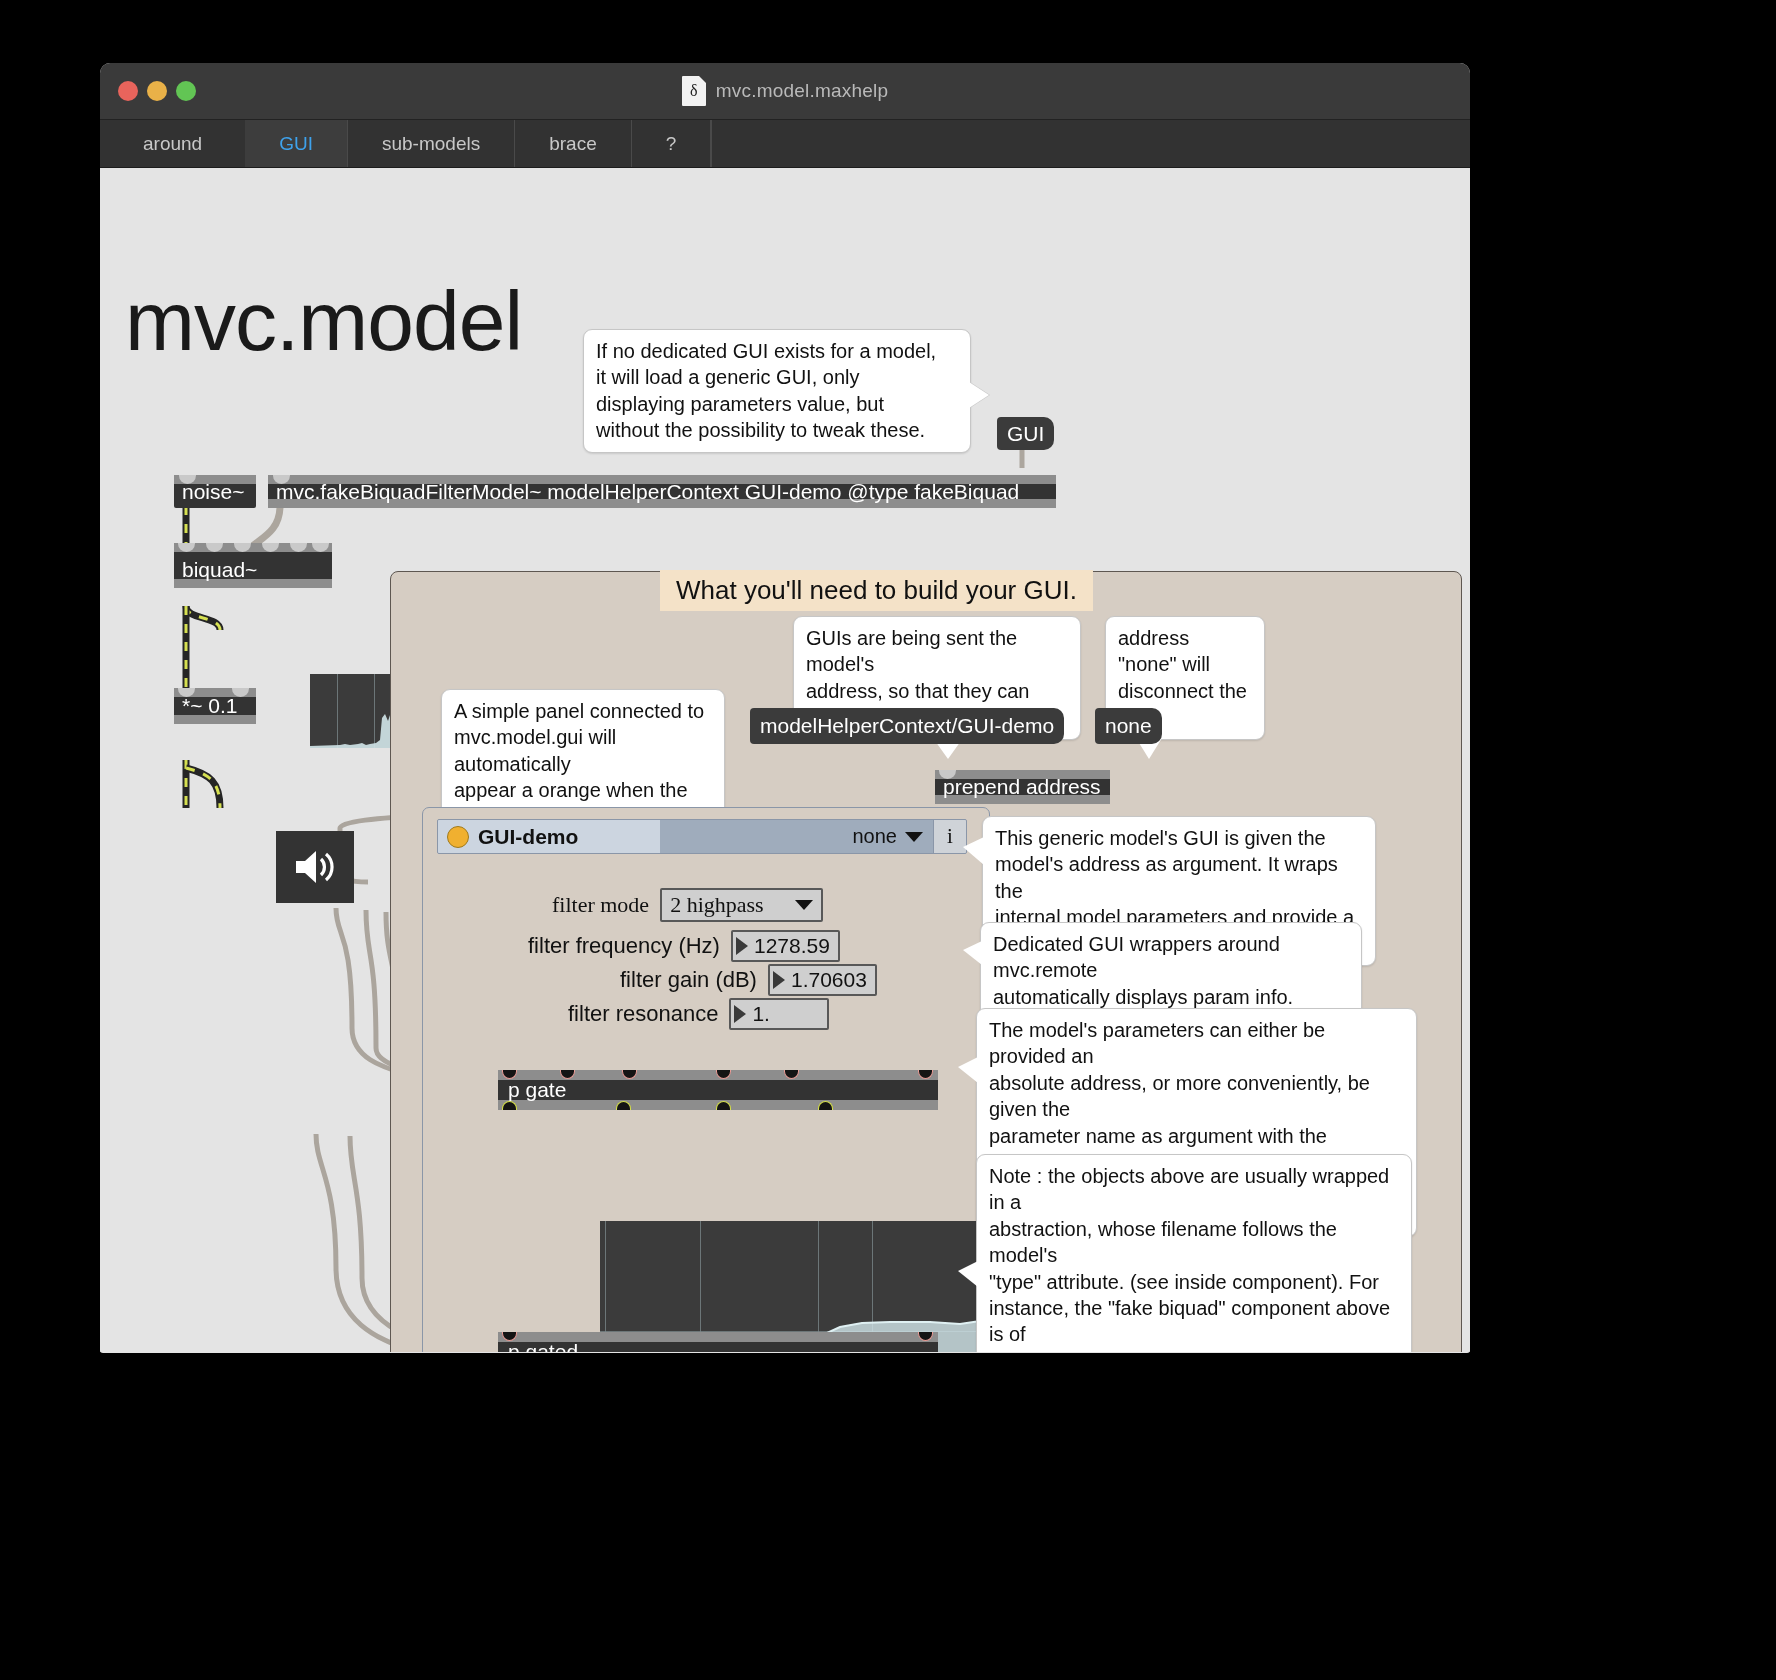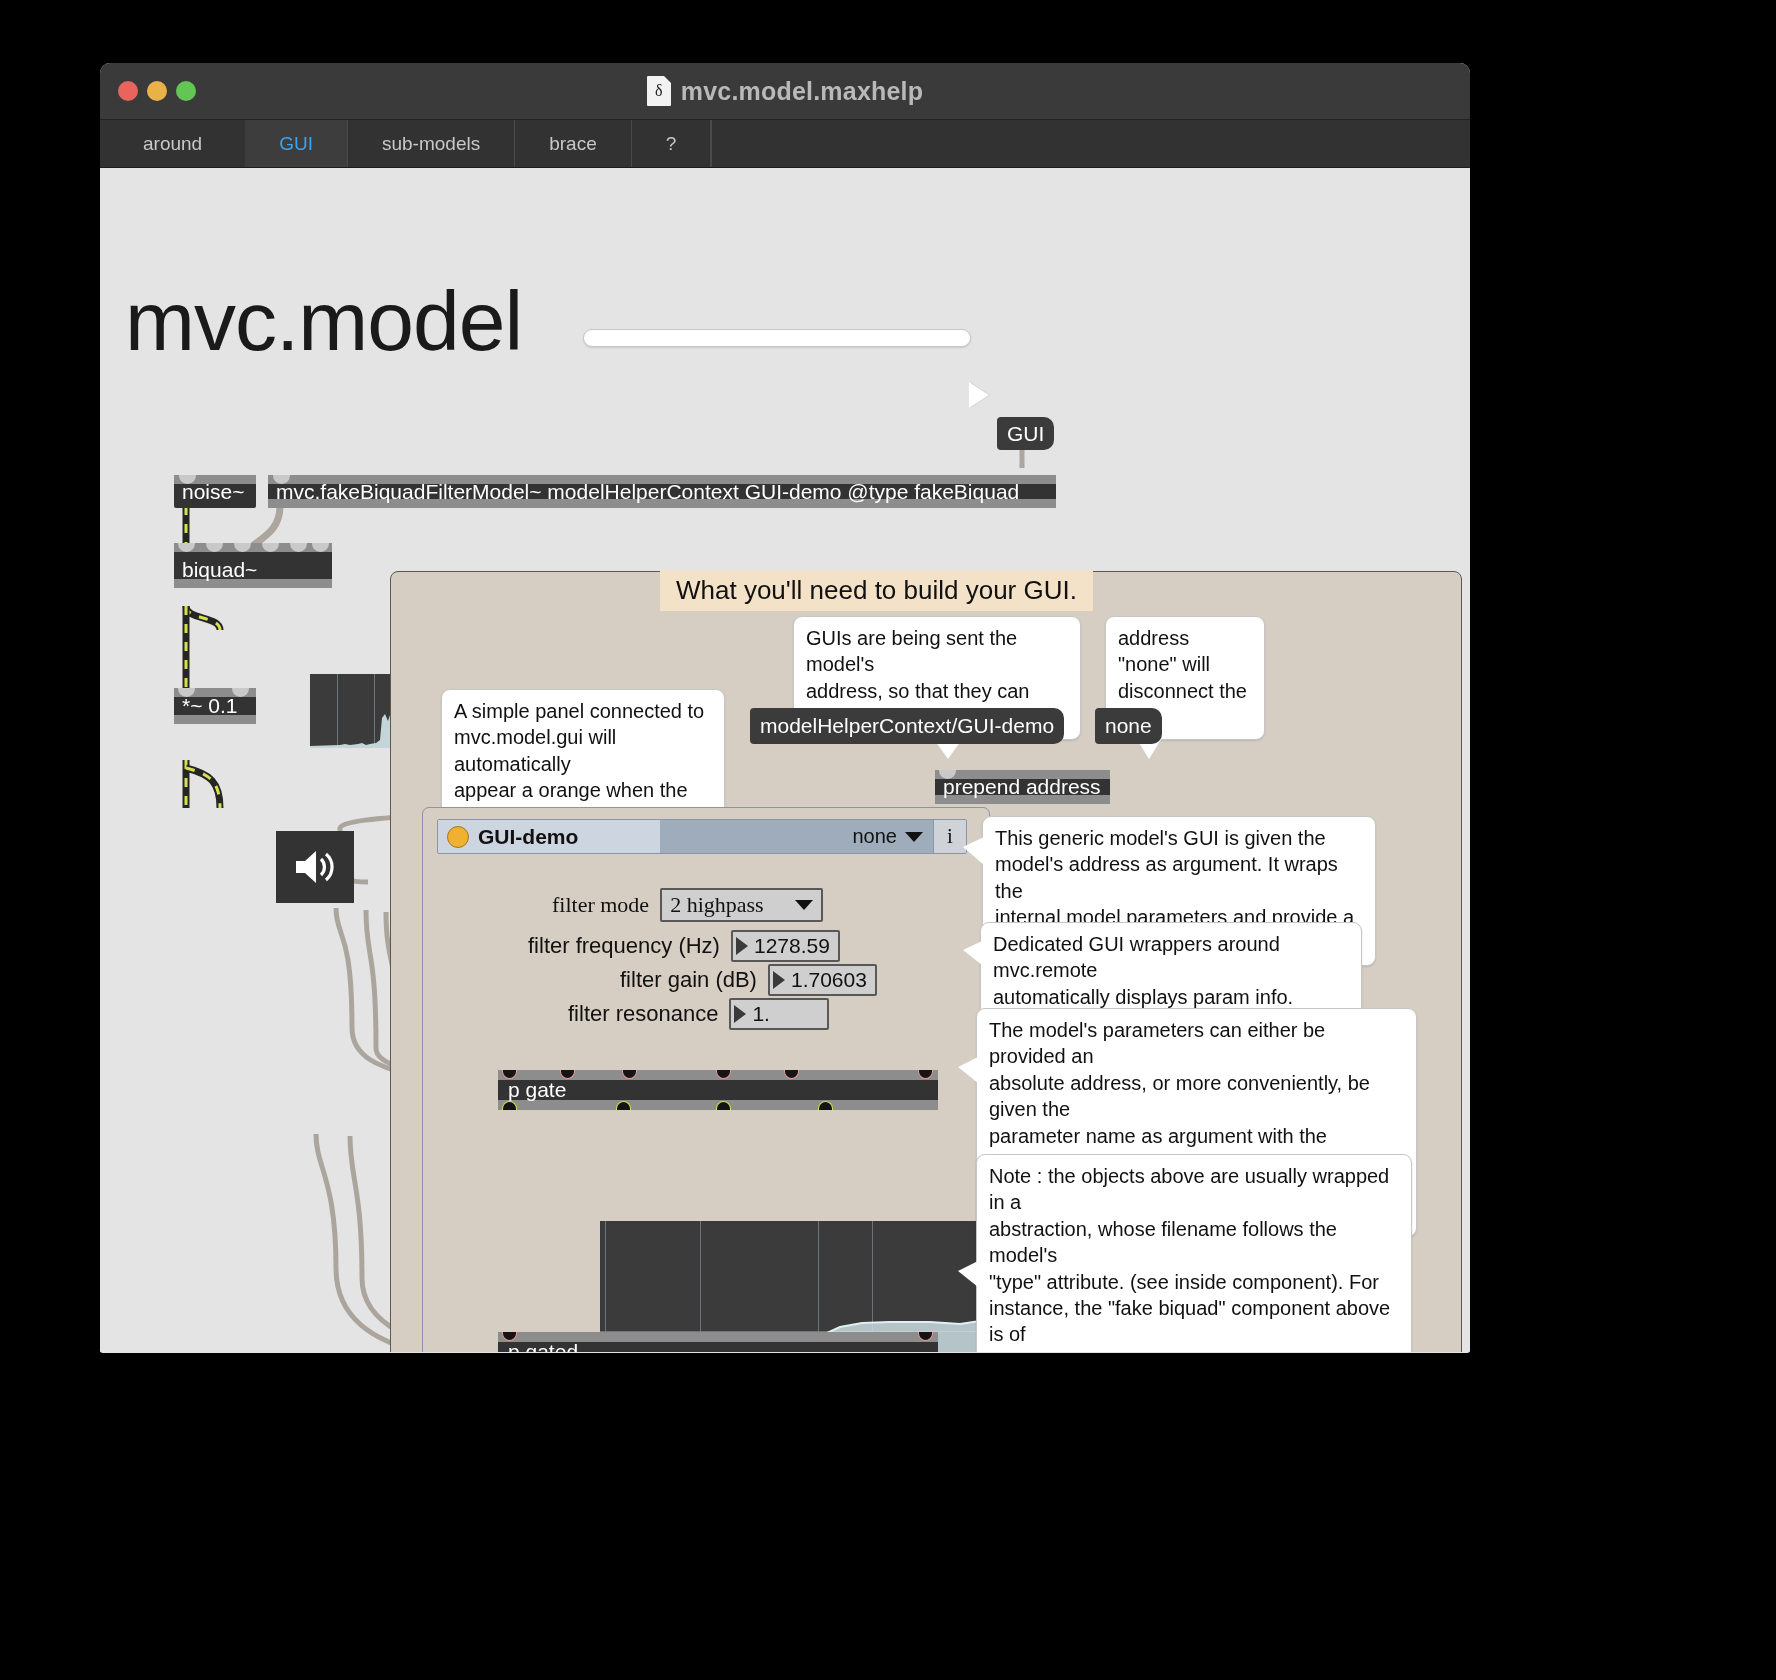--- a/index.html
+++ b/index.html
@@ -57,22 +57,22 @@
   }
   #doc-icon:after {
     content: "";
     position: absolute; top: 0; right: 0;
     border-width: 0 7px 7px 0;
     border-style: solid;
     border-color: #3a3a3a #3a3a3a transparent transparent;
   }
   #title-text {
     color: #b9b9b9;
-    font-size: 25px;
-    font-weight: bold;
+    font-size: 19px;
+    font-weight: normal;
     letter-spacing: .2px;
   }
   
   #tabbar {
     height: 48px;
     background: #323232;
     display: flex;
     align-items: stretch;
     border-bottom: 1px solid #1c1c1c;
   }
@@ -417,20 +417,24 @@
         <path d="M 250,968 C 250,1010 262,1020 262,1110 C 262,1186 400,1182 400,1200"></path>
 
         <path d="M 336,1226 C 336,1250 300,1244 300,1260"></path>
         <path d="M 470,1226 C 470,1250 430,1244 430,1262"></path>
       </g>
     </svg>
 
     <div id="headline">mvc.model</div>
 
     <div class="bubble" style="left:483px; top:161px; width:388px;">
+      <span style="white-space:pre-line;">If no dedicated GUI exists for a model,
+it will load a generic GUI, only
+displaying parameters value, but
+without the possibility to tweak these.</span>
       <div class="tail" style="right:-19px; top:52px;
            border-top:13px solid transparent; border-bottom:13px solid transparent;
            border-left:20px solid #fff; filter:drop-shadow(1px 0 0 #c6c6c6);"></div>
     </div>
 
     <div class="msgbox" style="left:897px; top:249px; height:33px;">GUI</div>
 
     <div class="maxobj" style="left:74px; top:307px; width:82px; height:33px;">
       <div class="iolet-top"></div>
       <div class="inlet" style="left:5px; top:0;"></div>

